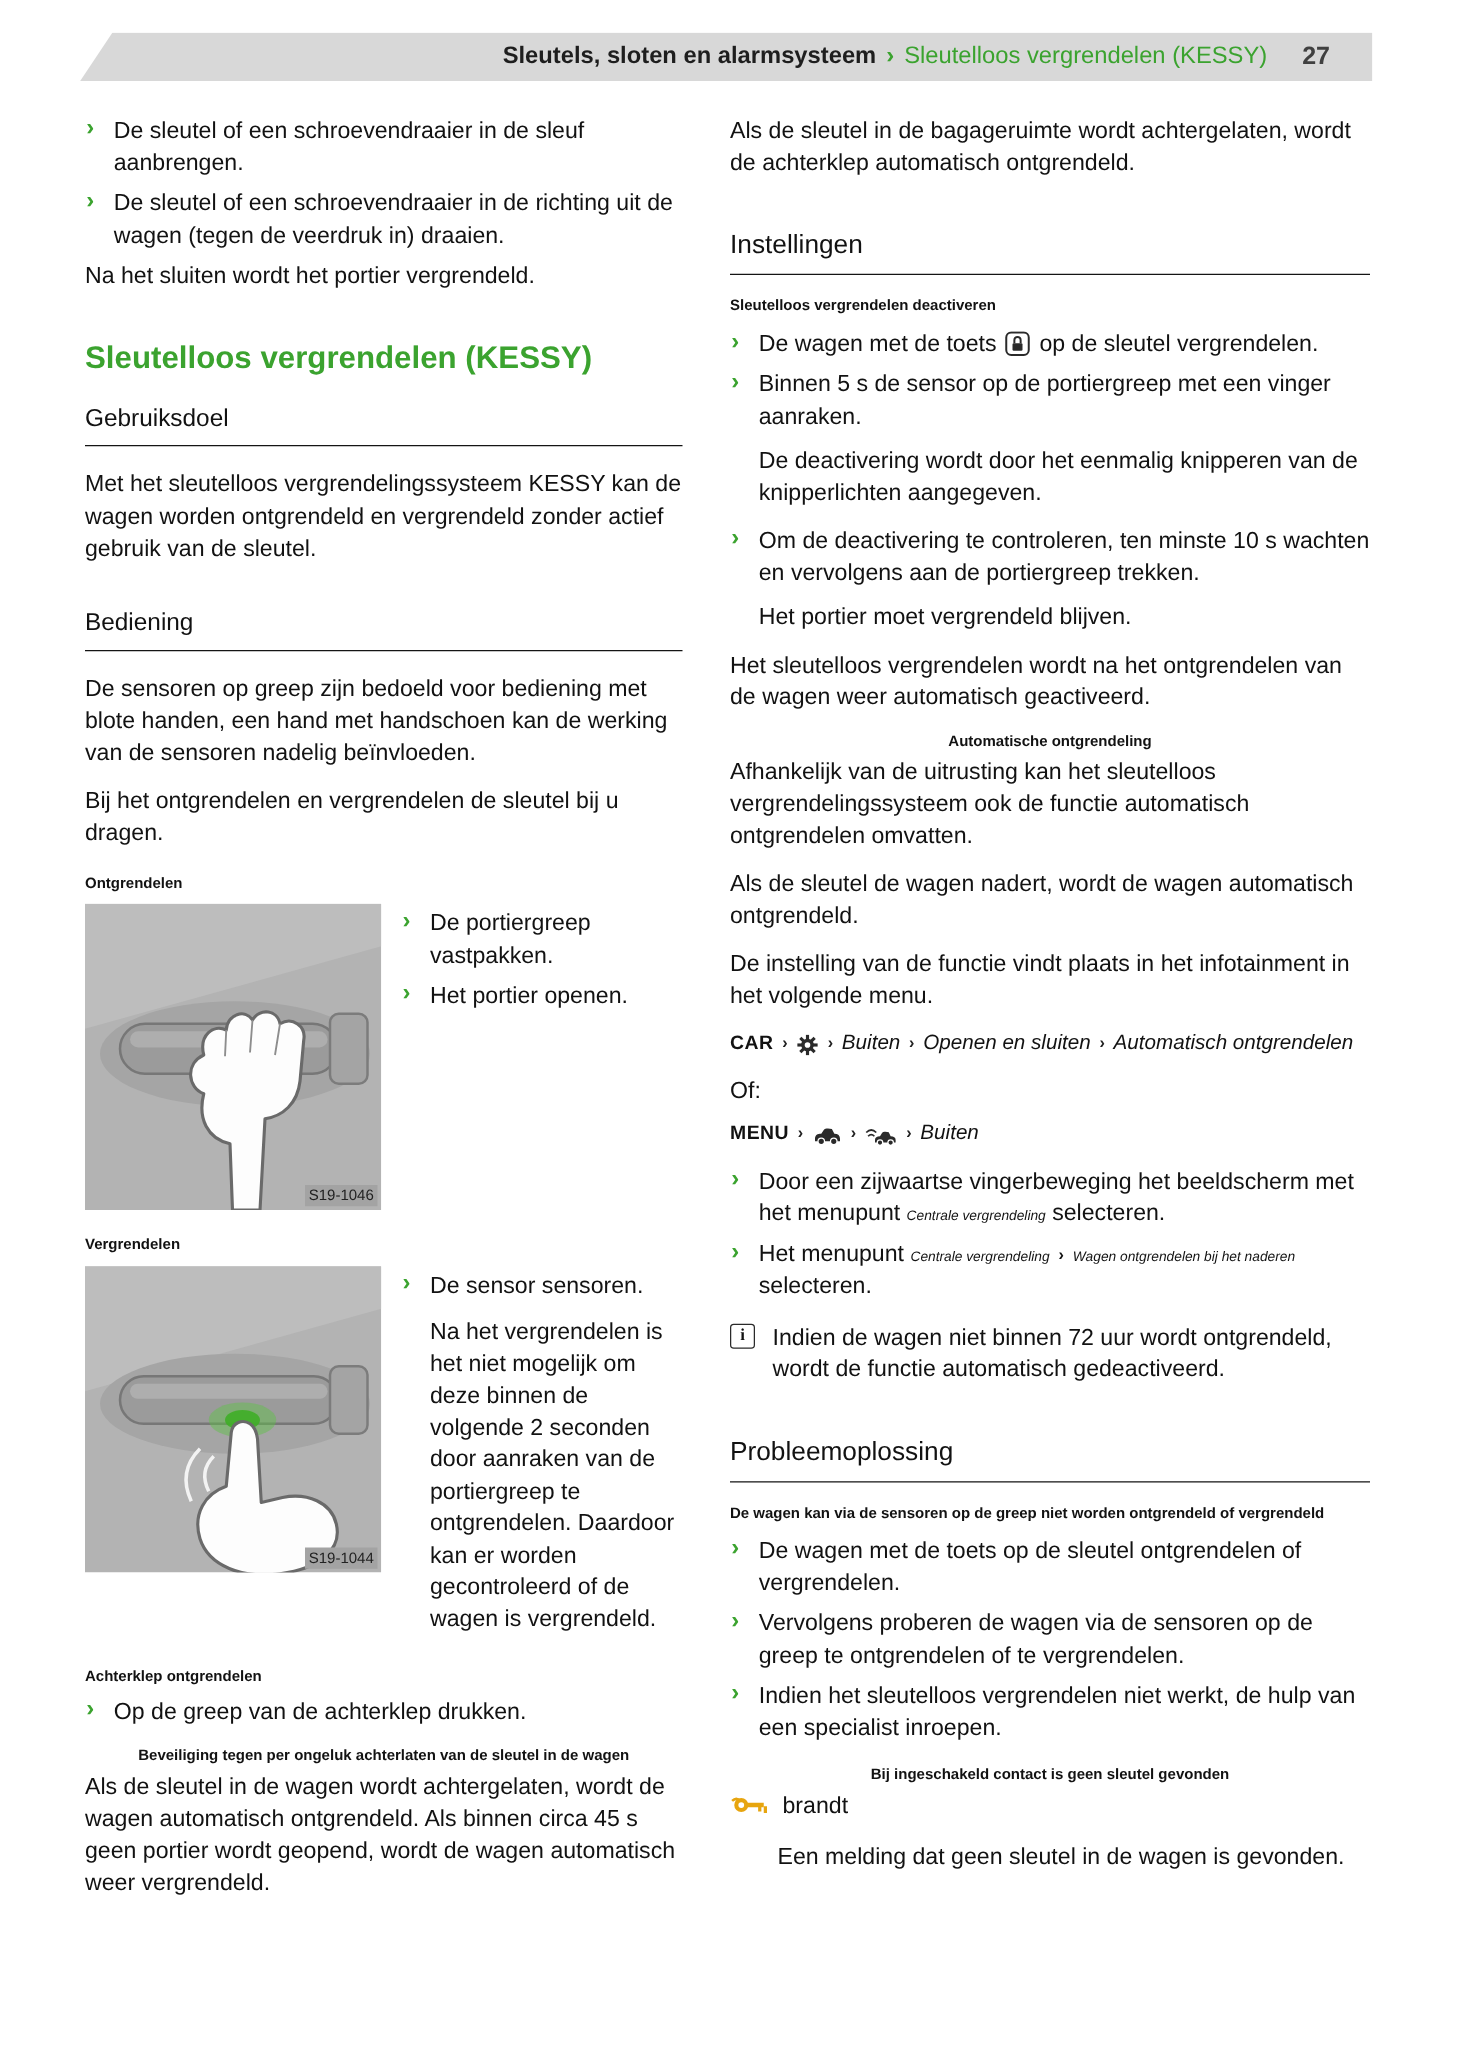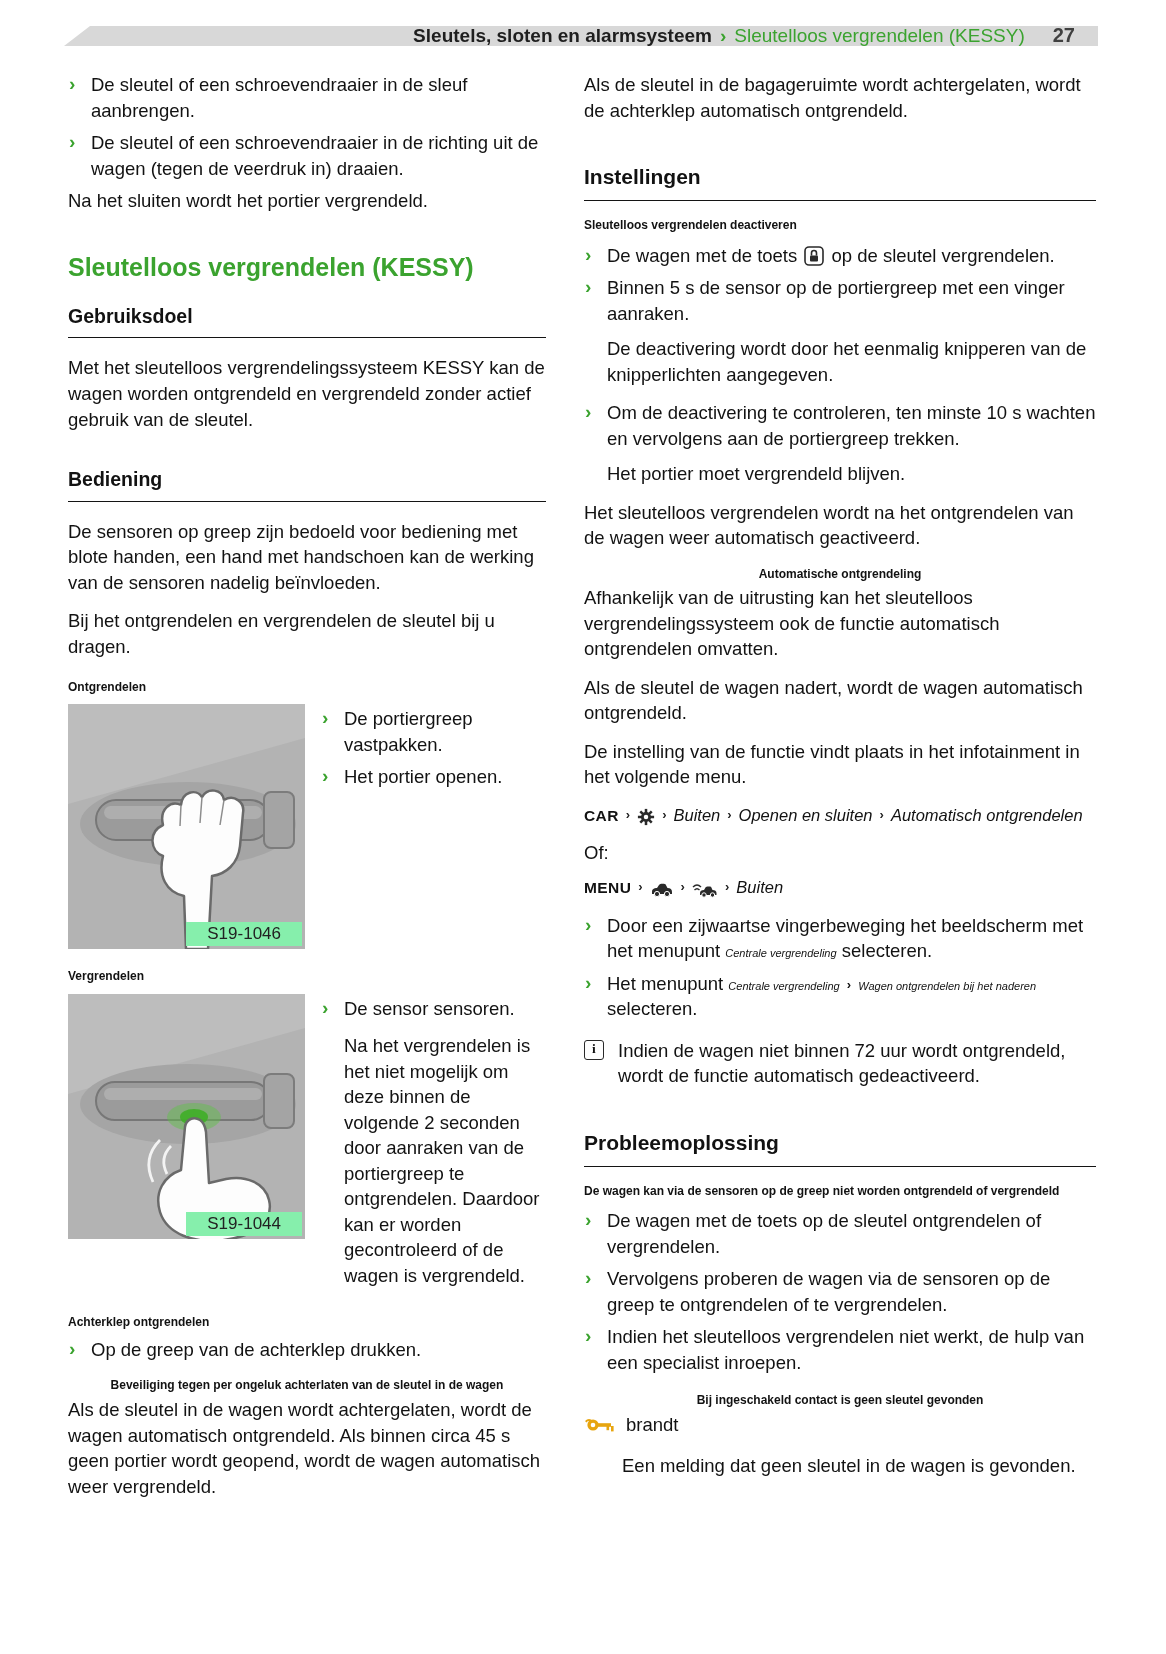--- a/index.html
+++ b/index.html
@@ -11,55 +11,55 @@
   html,body{ background:#fff; }
   body{
     width:1166px; height:1654px; overflow:hidden; position:relative;
     font-family:"Liberation Sans", sans-serif;
     color:var(--ink);
     font-size:18.5px; line-height:1.38;
   }
   
   .page-top{ padding:26px 68px 0 64px; }
   .header-bar{
-    height:20px; background:var(--bar);
+    height:39px; background:var(--bar);
     clip-path:polygon(26px 0, 100% 0, 100% 100%, 0 100%);
     display:flex; align-items:center; justify-content:flex-end;
-    padding:0 23px 0 30px; font-size:19px; white-space:nowrap;
+    padding:0 34px 0 30px; font-size:19px; white-space:nowrap;
   }
   .hdr-main{ font-weight:bold; color:#1e1e1e; }
   .hdr-sep{ color:var(--green); font-weight:bold; margin:0 8px; }
   .hdr-topic{ color:var(--green); }
   .hdr-page{ font-weight:bold; color:#404040; margin-left:28px; font-size:20px; }
   
   .columns{ display:flex; gap:38px; padding:26px 70px 0 68px; }
   .col{ min-width:0; }
   .col.left{ width:478px; flex:none; }
   .col.right{ flex:1; }
   p{ margin:0 0 13px; }
   
   .bullet{ position:relative; padding-left:23px; margin:0 0 7px; }
   .bullet > .marker{
     position:absolute; left:1px; top:-1px;
     color:var(--green); font-weight:bold; font-size:19px;
   }
   .indent{ padding-left:23px; }
   
   .green-title{ color:var(--green); font-size:25px; font-weight:bold; line-height:1.2; margin:38px 0 21px; }
-  .ruled{ font-size:19.5px; font-weight:bold; padding-bottom:8px; border-bottom:1.6px solid #141414; margin:28px 0 17px; }
+  .ruled{ font-size:19.5px; font-weight:normal; padding-bottom:8px; border-bottom:1.6px solid #141414; margin:28px 0 17px; }
   .ruled.big{ font-size:21px; margin-top:40px; }
   .sub{ font-size:12px; font-weight:bold; margin:20px 0 9px; line-height:1.3; }
   .sub.tight{ margin-top:16px; margin-bottom:3px;text-align:center; }
   
   .figrow{ display:flex; gap:16px; margin:8px 0 10px; }
   .fig{ width:237px; height:245px; position:relative; flex:none; }
   .fig svg{ display:block; }
   .figlabel{
     position:absolute; right:3px; bottom:3px;
-    background:#86efac; color:#222; font-size:17px; padding:0 21px; line-height:1.4;
+    background:#a3a3a3; color:#222; font-size:12px; padding:0 3px; line-height:1.4;
   }
   .figtext{ flex:1; min-width:0; padding-top:2px; }
   .figtext .figsub{ padding-left:23px; margin-top:12px; }
   
   .menupath{ display:flex; align-items:center; flex-wrap:wrap; column-gap:7px; row-gap:2px; margin:2px 0 12px; }
   .mroot{ font-weight:bold; font-size:15.5px; letter-spacing:.4px; }
   .msep{ font-size:13px; font-weight:bold; color:#222; position:relative; top:-1px; }
   .mitem{ font-style:italic; font-size:16.5px; }
   .mitem-inline{ font-style:italic; font-size:11px; }
   .sep-inline{ font-size:13px; font-weight:bold; padding:0 2px; position:relative; top:-1px; }

